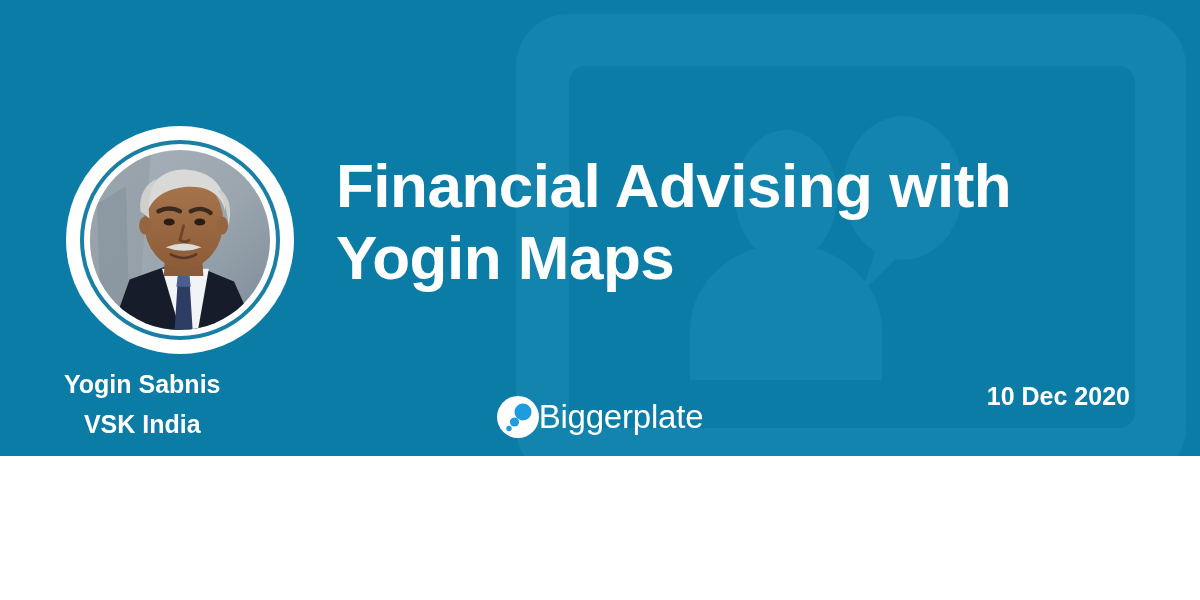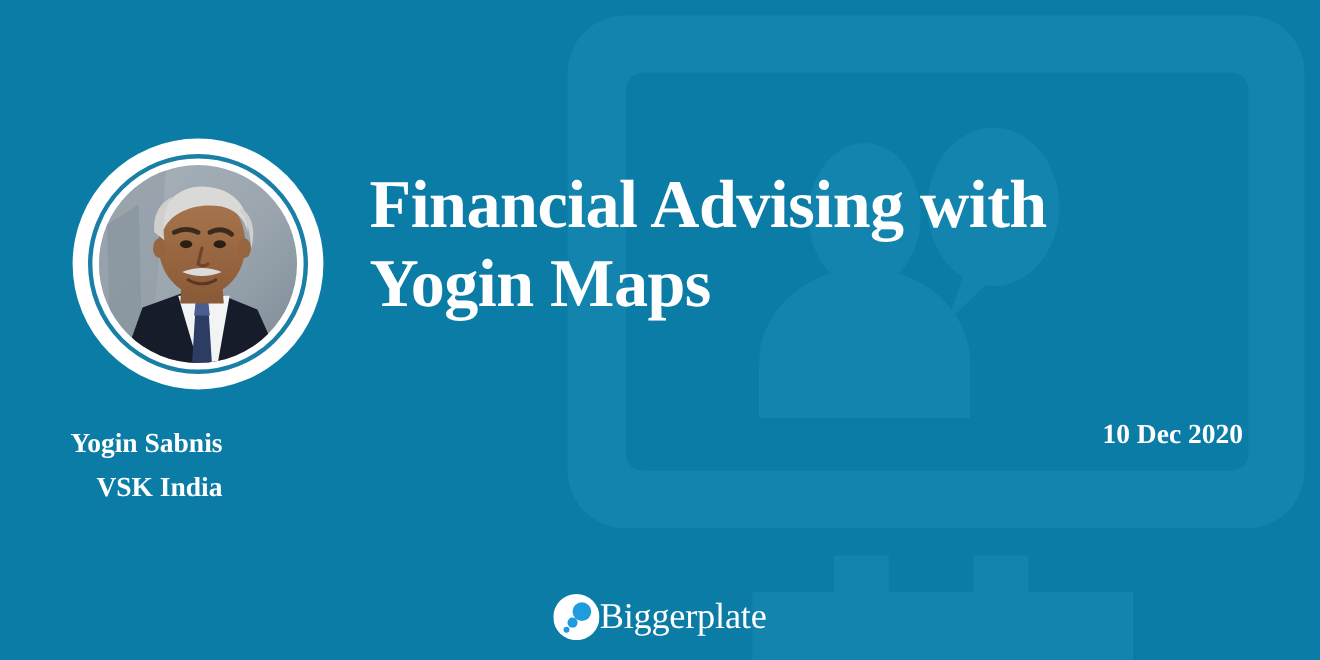--- a/index.html
+++ b/index.html
@@ -4,24 +4,24 @@
 <title>Biggerplate Webinar Banner</title>
 <style>
   html, body {
     margin: 0;
     padding: 0;
     background: #ffffff;
   }
   #banner {
     position: relative;
     width: 1200px;
-    height: 600px;
+    height: 456px;
     overflow: hidden;
     background: #0b7ca6;
-    font-family: Liberation Serif, serif;
+    font-family: Liberation Sans, sans-serif;
     -webkit-font-smoothing: antialiased;
   }
 
   
   #bg-art {
     position: absolute;
     inset: 0;
     width: 1200px;
     height: 600px;
     pointer-events: none;
@@ -66,26 +66,26 @@
     font-size: 62px;
     font-weight: bold;
     line-height: 72px;
     letter-spacing: -0.5px;
   }
 
   
   #speaker {
     position: absolute;
     left: 64px;
-    top: 384px;
+    top: 364px;
     color: #ffffff;
     font-size: 25px;
     font-weight: bold;
     line-height: 40px;
-    text-align: right;
+    text-align: center;
   }
 
   
   #meta {
     position: absolute;
     right: 70px;
     top: 376px;
     color: #ffffff;
     font-size: 25px;
     font-weight: bold;

